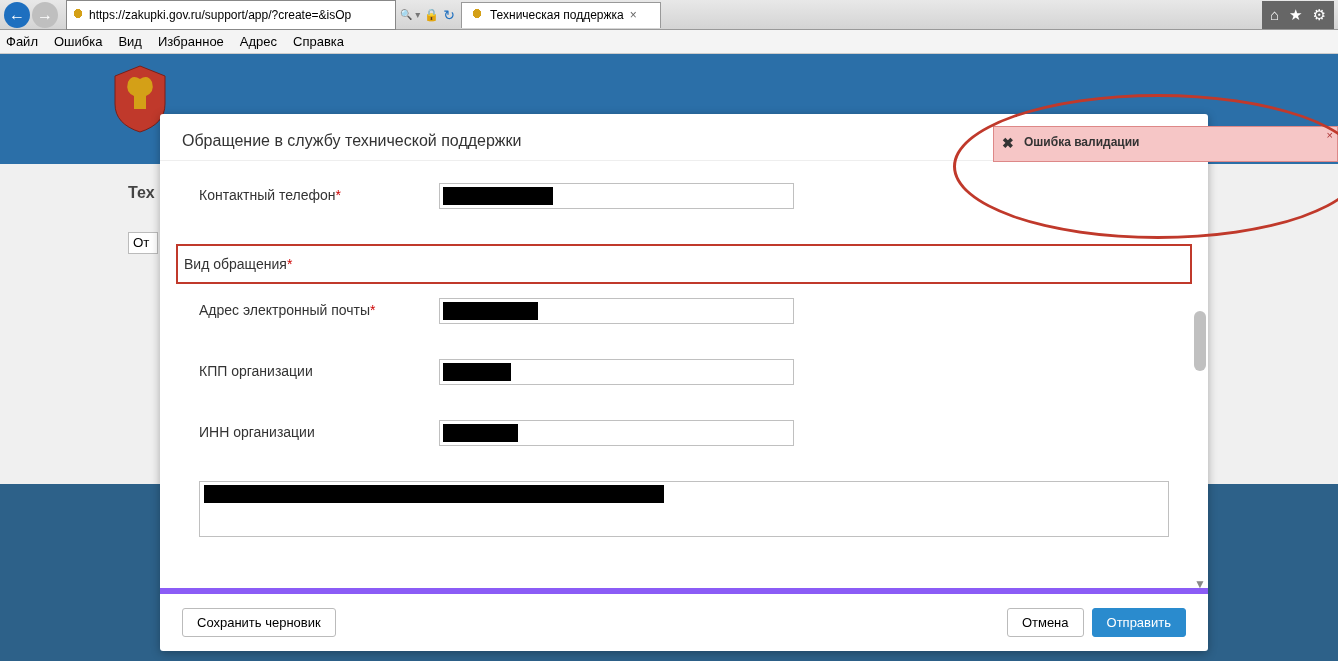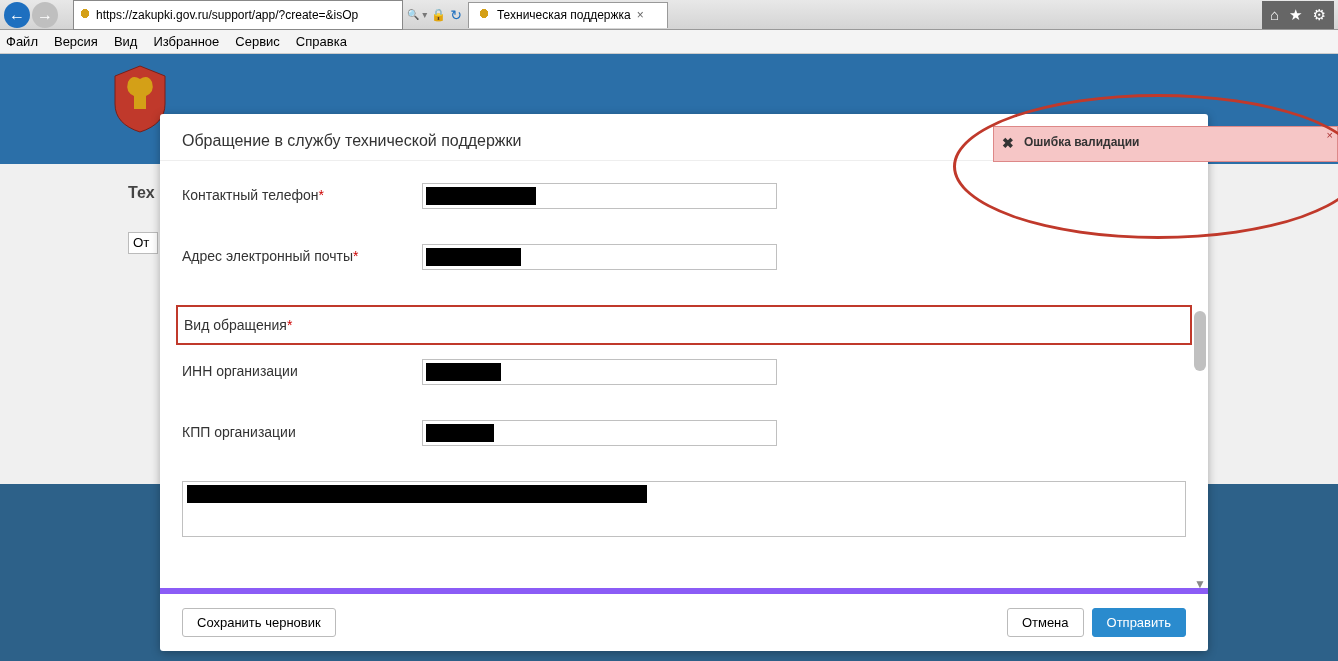--- a/index.html
+++ b/index.html
@@ -3,21 +3,21 @@
 <meta charset="utf-8">
 <style>
 * { box-sizing: border-box; margin: 0; padding: 0; }
 body { font-family: "Segoe UI", Tahoma, sans-serif; font-size: 13px; overflow: hidden; background: #fff; }
 
 
 .browser-chrome { display: flex; align-items: center; height: 30px; background: linear-gradient(#e8e8e8,#d4d4d4); border-bottom: 1px solid #999; padding: 0 4px; }
 .nav-btn { width: 26px; height: 26px; border-radius: 50%; display: inline-flex; align-items: center; justify-content: center; cursor: pointer; }
 .nav-back { background: #1e6fbf; color: #fff; font-size: 16px; }
 .nav-fwd { background: #bfbfbf; color: #fff; font-size: 16px; margin-left: 2px; }
-.addr-bar { flex: 0 0 330px; margin-left: 15px; height: 30px; background: #fff; border: 1px solid #888; display: flex; align-items: center; padding: 8px 4px; font-size: 12px; }
+.addr-bar { flex: 0 0 330px; margin-left: 8px; height: 30px; background: #fff; border: 1px solid #888; display: flex; align-items: center; padding: 8px 4px; font-size: 12px; }
 .addr-bar .favicon { width: 14px; height: 14px; margin-right: 4px; display:inline-block; }
 .addr-meta { display:flex; align-items:center; margin-left:4px; gap:4px; }
 .lock-icon { font-size: 12px; color:#555; }
 .reload-icon { font-size: 14px; color:#1e6fbf; }
 .tab { margin-left: 6px; height: 26px; background: #fff; border: 1px solid #999; border-bottom: none; display: flex; align-items: center; padding: 0 8px; font-size: 12px; gap: 6px; min-width: 200px; }
 .tab .favicon { width: 14px; height: 14px; }
 .tab-close { color: #666; cursor: pointer; }
 .chrome-right { margin-left: auto; color: #fff; background: #666; height: 28px; display: flex; align-items: center; padding: 0 8px; gap: 10px; font-size: 15px; }
 
 
@@ -37,21 +37,21 @@
 .footer-txt { position: absolute; left: 70px; bottom: 88px; color: #e0e0e0; font-size: 12px; line-height: 1.4; }
 .footer-right { position:absolute; right:140px; bottom:95px; color:#e0e0e0; font-size:12px; }
 
 
 .modal { position: absolute; left: 160px; right: 130px; top: 60px; bottom: 10px; background: #fff; box-shadow: 0 2px 10px rgba(0,0,0,.3); border-radius: 3px; display: flex; flex-direction: column; }
 .modal-scroll { position:absolute; right:2px; top:10px; bottom:60px; width:12px; }
 .scroll-thumb { position:absolute; left:0; right:0; top:40%; height:60px; background:#c0c0c0; border-radius:6px; }
 .scroll-arrow { position:absolute; left:0; right:0; text-align:center; color:#888; font-size:12px; }
 .modal-header { padding: 18px 22px 10px; font-size: 16px; color: #333; border-bottom: 1px solid #eee; }
 .modal-body { flex: 1; overflow: hidden; padding: 8px 22px 0; }
-.form-row { display: flex; align-items: flex-start; margin: 14px 0; min-height: 28px; }
+.form-row { display: flex; align-items: flex-start; margin: 14px 17px; min-height: 28px; }
 .form-label { flex: 0 0 240px; font-size: 14px; color: #333; padding-top: 4px; }
 .req { color: #c00; }
 .form-field { flex: 0 0 355px; }
 .form-field input { width: 100%; height: 26px; border: 1px solid #c0c0c0; padding: 2px 6px; font-size: 13px; }
 .form-field-wide { flex: 1; }
 .form-field-wide .ta { width: 100%; border: 1px solid #c0c0c0; padding: 4px 6px; font-size: 13px; resize: none; }
 .ta-theme { height: 56px; }
 .redacted { background: #000; color: #000; height: 18px; display: inline-block; }
 .highlight-row { border: 2px solid #c0392b; padding: 10px 6px; margin: 6px -6px; }
 .highlight-row .form-label { padding-top: 0; }
@@ -92,24 +92,24 @@
   </div>
   <div class="chrome-right">
     <span>⌂</span>
     <span>★</span>
     <span>⚙</span>
   </div>
 </div>
 
 <div class="menu-bar">
   <span>Файл</span>
-  <span>Версия</span>
+  <span>Ошибка</span>
   <span>Вид</span>
   <span>Избранное</span>
-  <span>Сервис</span>
+  <span>Адрес</span>
   <span>Справка</span>
 </div>
 
 <div class="site-bg">
   <svg class="coat-of-arms" viewBox="0 0 60 70">
     <path d="M30 2 L55 12 L55 40 Q55 60 30 68 Q5 60 5 40 L5 12 Z" fill="#c0392b" stroke="#7a1f18"></path>
     <path d="M30 15 Q22 10 18 18 Q15 28 24 32 L24 45 L36 45 L36 32 Q45 28 42 18 Q38 10 30 15 Z" fill="#d4a017"></path>
   </svg>
   <div class="site-right-btn">ыйти</div>
   <div class="bg-left">
@@ -126,46 +126,46 @@
     <div class="modal-body">
 
       <div class="form-row">
         <div class="form-label"><span>Контактный телефон</span><span class="req">*</span></div>
         <div class="form-field">
           <input value="" style="position: relative;">
           <span class="redacted" style="position:relative;top:-22px;left:4px;width:110px;"></span>
         </div>
       </div>
 
+      <div class="form-row highlight-row">
+        <div class="form-label"><span>Вид обращения</span><span class="req">*</span></div>
+      </div>
+
       <div class="form-row">
         <div class="form-label"><span>Адрес электронный почты</span><span class="req">*</span></div>
         <div class="form-field">
           <input style="">
           <span class="redacted" style="position:relative;top:-22px;left:4px;width:95px;"></span>
         </div>
       </div>
 
-      <div class="form-row highlight-row">
-        <div class="form-label"><span>Вид обращения</span><span class="req">*</span></div>
+
+      <div class="form-row">
+        <div class="form-label">КПП организации</div>
+        <div class="form-field">
+          <input style="">
+          <span class="redacted" style="position:relative;top:-22px;left:4px;width:68px;"></span>
+        </div>
       </div>
-
 
       <div class="form-row">
         <div class="form-label">ИНН организации</div>
         <div class="form-field">
           <input style="">
           <span class="redacted" style="position:relative;top:-22px;left:4px;width:75px;"></span>
-        </div>
-      </div>
-
-      <div class="form-row">
-        <div class="form-label">КПП организации</div>
-        <div class="form-field">
-          <input style="">
-          <span class="redacted" style="position:relative;top:-22px;left:4px;width:68px;"></span>
         </div>
       </div>
 
       <div class="form-row">
         <div class="form-field-wide">
           <div class="ta ta-theme" style="position:relative;">
             <span class="redacted" style="position:absolute;top:3px;left:4px;width:460px;"></span>
           </div>
         </div>
       </div>

